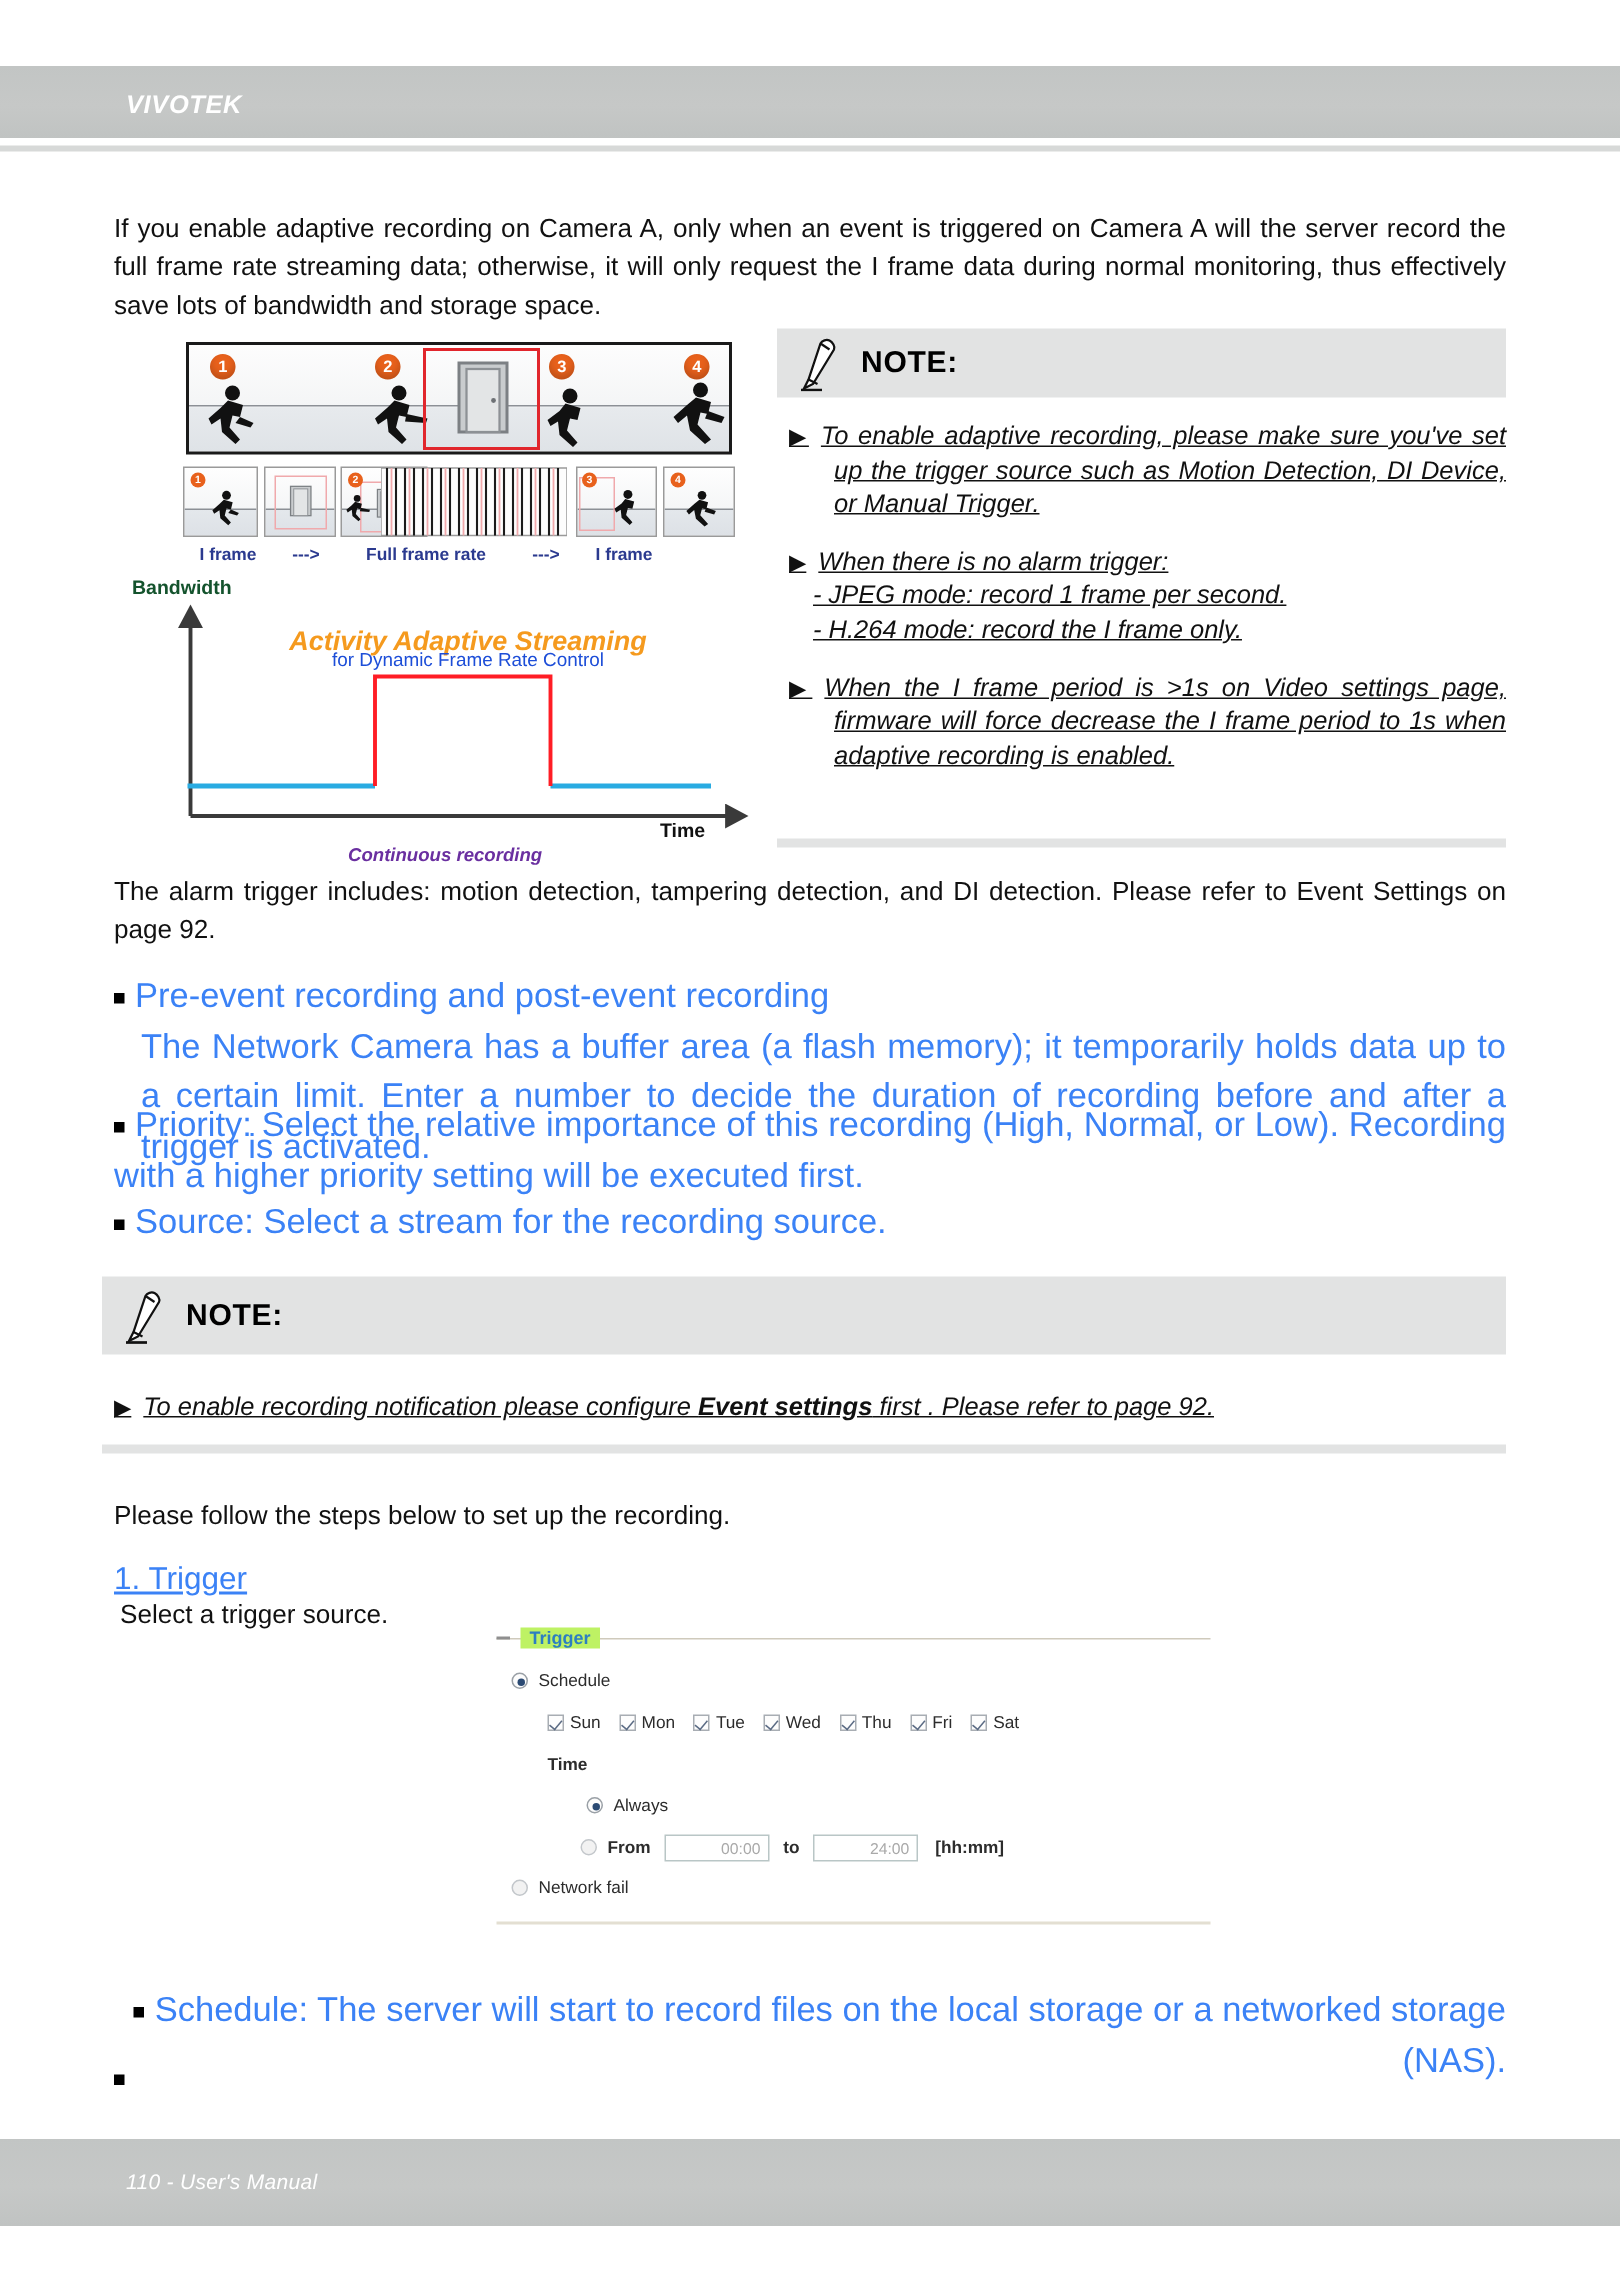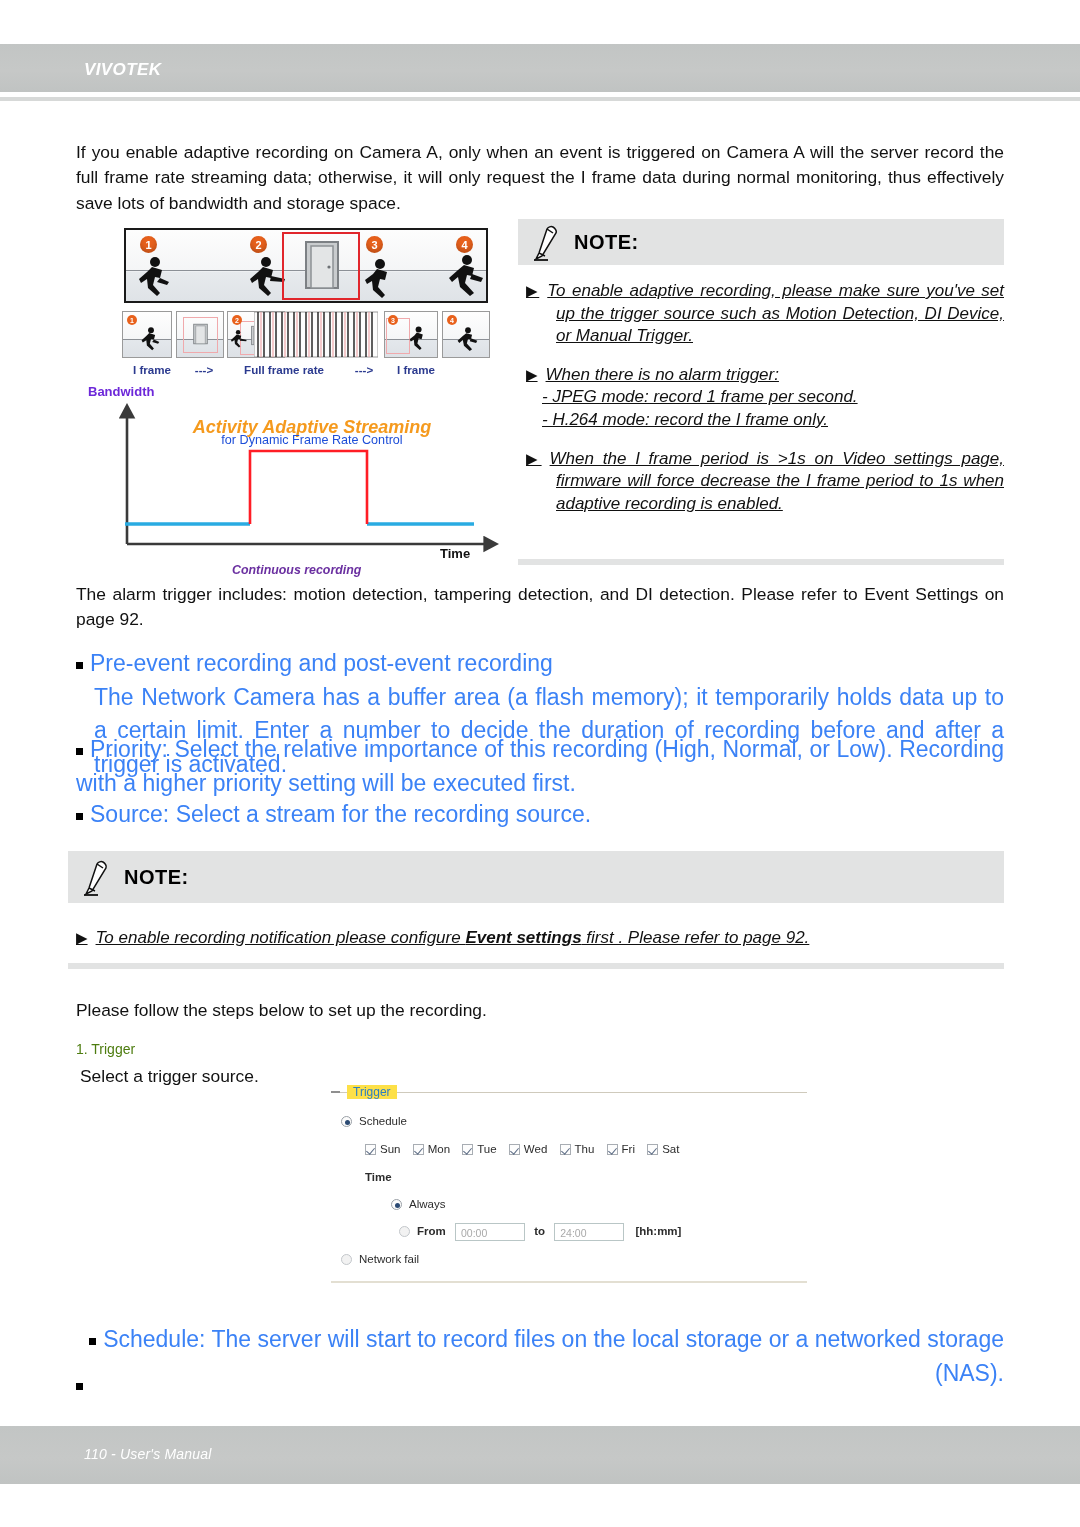--- a/index.html
+++ b/index.html
@@ -97,34 +97,34 @@
     background:#e8611c;color:#fff;font-size:7px;font-weight:bold;
     display:flex;align-items:center;justify-content:center;z-index:4;
   }
   .framelabels{
     position:absolute;left:14px;top:138px;width:380px;
     font-size:11.6px;color:#2b3a8f;font-weight:600;
     display:flex;align-items:center;
   }
   
   #chart{position:absolute;left:82px;top:384px;width:420px;height:185px;}
-  .ch-title{position:absolute;left:6px;top:0;font-size:13px;font-weight:bold;color:#6d28d9;}
+  .ch-title{position:absolute;left:6px;top:0;font-size:13px;font-weight:bold;color:#14532d;}
   .ch-ann1{position:absolute;width:100%;text-align:center;left:20px;top:33px;
            font-size:18px;font-weight:bold;font-style:italic;color:#F59A1E;}
   .ch-ann2{position:absolute;width:100%;text-align:center;left:20px;top:49px;
            font-size:12.6px;color:#1d4ed8;}
   .ch-cont{position:absolute;left:150px;top:179px;font-size:12.4px;font-weight:bold;
            font-style:italic;color:#6a2fa0;}
   .ch-time{position:absolute;left:358px;top:162px;font-size:13px;font-weight:bold;color:#111;}
 
   
   #trigger-form{position:absolute;left:315px;top:1081px;width:492px;height:215px;
     font-size:11.5px;color:#333;}
-  .tf-legend{position:absolute;left:32px;top:4px;font-size:12px;font-weight:normal;
-             color:#2d7fc1;background:#fde047;padding:0 6px;}
+  .tf-legend{position:absolute;left:32px;top:4px;font-size:12px;font-weight:bold;
+             color:#2d7fc1;background:#bef264;padding:0 6px;}
   .tf-rule{position:absolute;left:16px;top:11px;width:476px;height:1px;background:#cfcabc;}
   .tf-dash{position:absolute;left:16px;top:10px;width:9px;height:2px;background:#8f8f8f;}
   .tf-bottomrule{position:absolute;left:16px;top:200px;width:476px;height:2px;
                  background:#e3dfd2;}
   .radio{
     display:inline-block;width:11px;height:11px;border-radius:50%;
     border:1px solid #9aa0a6;background:#fff;vertical-align:-2px;margin-right:7px;
     position:relative;box-sizing:border-box;
   }
   .radio.on{background:#fcfcfc;}
@@ -144,21 +144,21 @@
   }
   .row{position:absolute;white-space:nowrap;}
   .lbl{font-size:11.5px;color:#2c2c2c;}
   .lbl-b{font-weight:bold;}
   .tinput{
     display:inline-block;width:70px;height:18px;border:1px solid #b9c6c6;
     background:#fff;vertical-align:middle;font-size:10.5px;color:#a9a9a9;
     line-height:18px;padding:0 5px;box-sizing:border-box;
   }
   .dayitem{display:inline-block;margin-right:9px;}
-  .step-head{position:absolute;font-size:14px;color:#4d7c0f;}
+  .step-head{position:absolute;font-size:21px;text-decoration:underline;color:#3b82f6;}
 </style>
 </head>
 <body>
 
 <div class="band band-top"></div>
 <div class="band-top-line"></div>
 <div class="band-top-line2"></div>
 <div class="brand">VIVOTEK</div>
 
 <div class="para" style="left:76px;top:140px;width:928px;">If you enable adaptive recording on Camera A, only when an event is triggered on Camera A will the server record the full frame rate streaming data; otherwise, it will only request the I frame data during normal monitoring, thus effectively save lots of bandwidth and storage space.</div>
@@ -428,21 +428,21 @@
     <span class="dayitem"><span class="cbx"></span><span class="lbl">Fri</span></span>
     <span class="dayitem"><span class="cbx"></span><span class="lbl">Sat</span></span>
   </div>
 
   <div class="row lbl lbl-b" style="left:50px;top:90px;">Time</div>
 
   <div class="row" style="left:76px;top:117px;">
     <span class="radio on"></span><span class="lbl">Always</span>
   </div>
 
-  <div class="row" style="left:84px;top:142px;">
+  <div class="row" style="left:72px;top:142px;text-align:right;">
     <span class="radio off"></span><span class="lbl lbl-b">From</span>
     <span class="tinput" style="margin-left:6px;">00:00</span>
     <span class="lbl lbl-b" style="margin:0 6px;">to</span>
     <span class="tinput">24:00</span>
     <span class="lbl lbl-b" style="margin-left:8px;">[hh:mm]</span>
   </div>
 
   <div class="row" style="left:26px;top:172px;">
     <span class="radio off"></span><span class="lbl">Network fail</span>
   </div>

